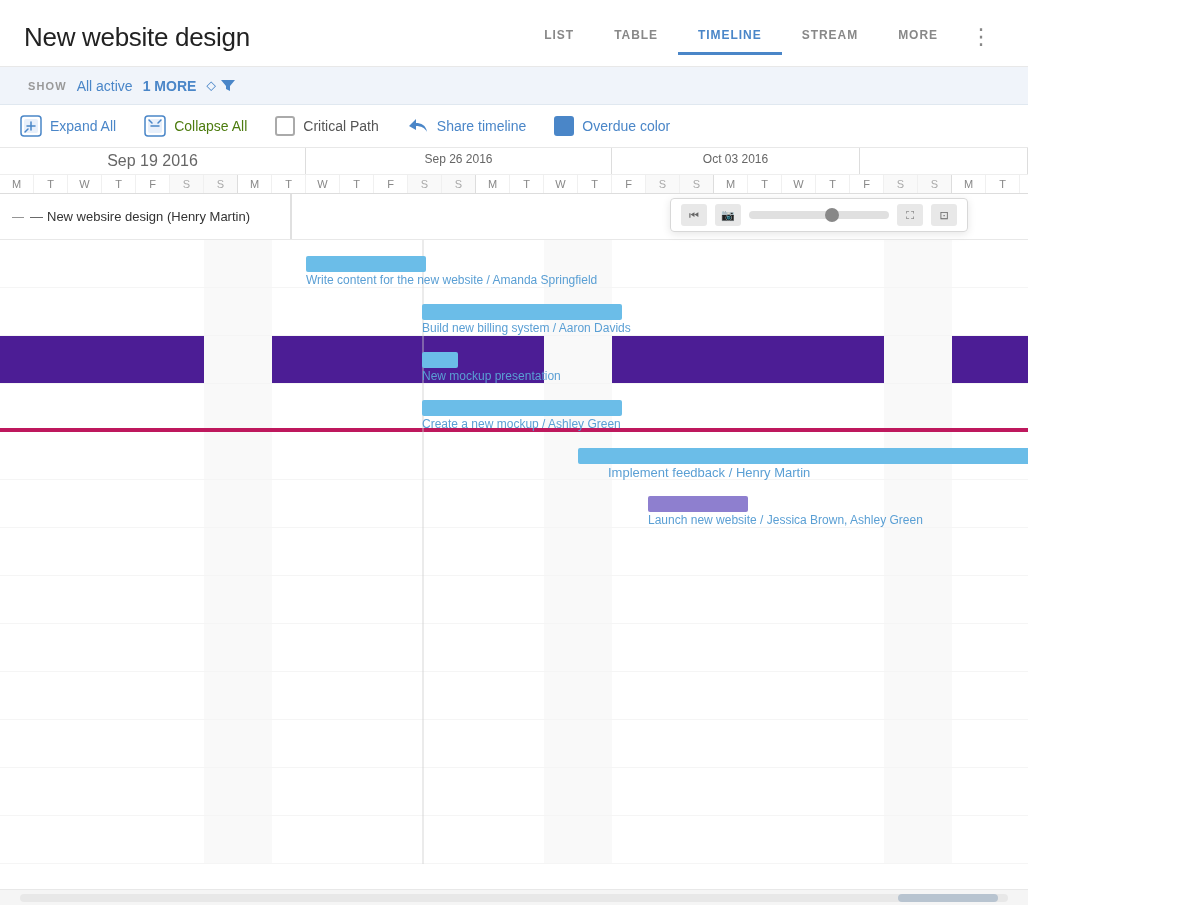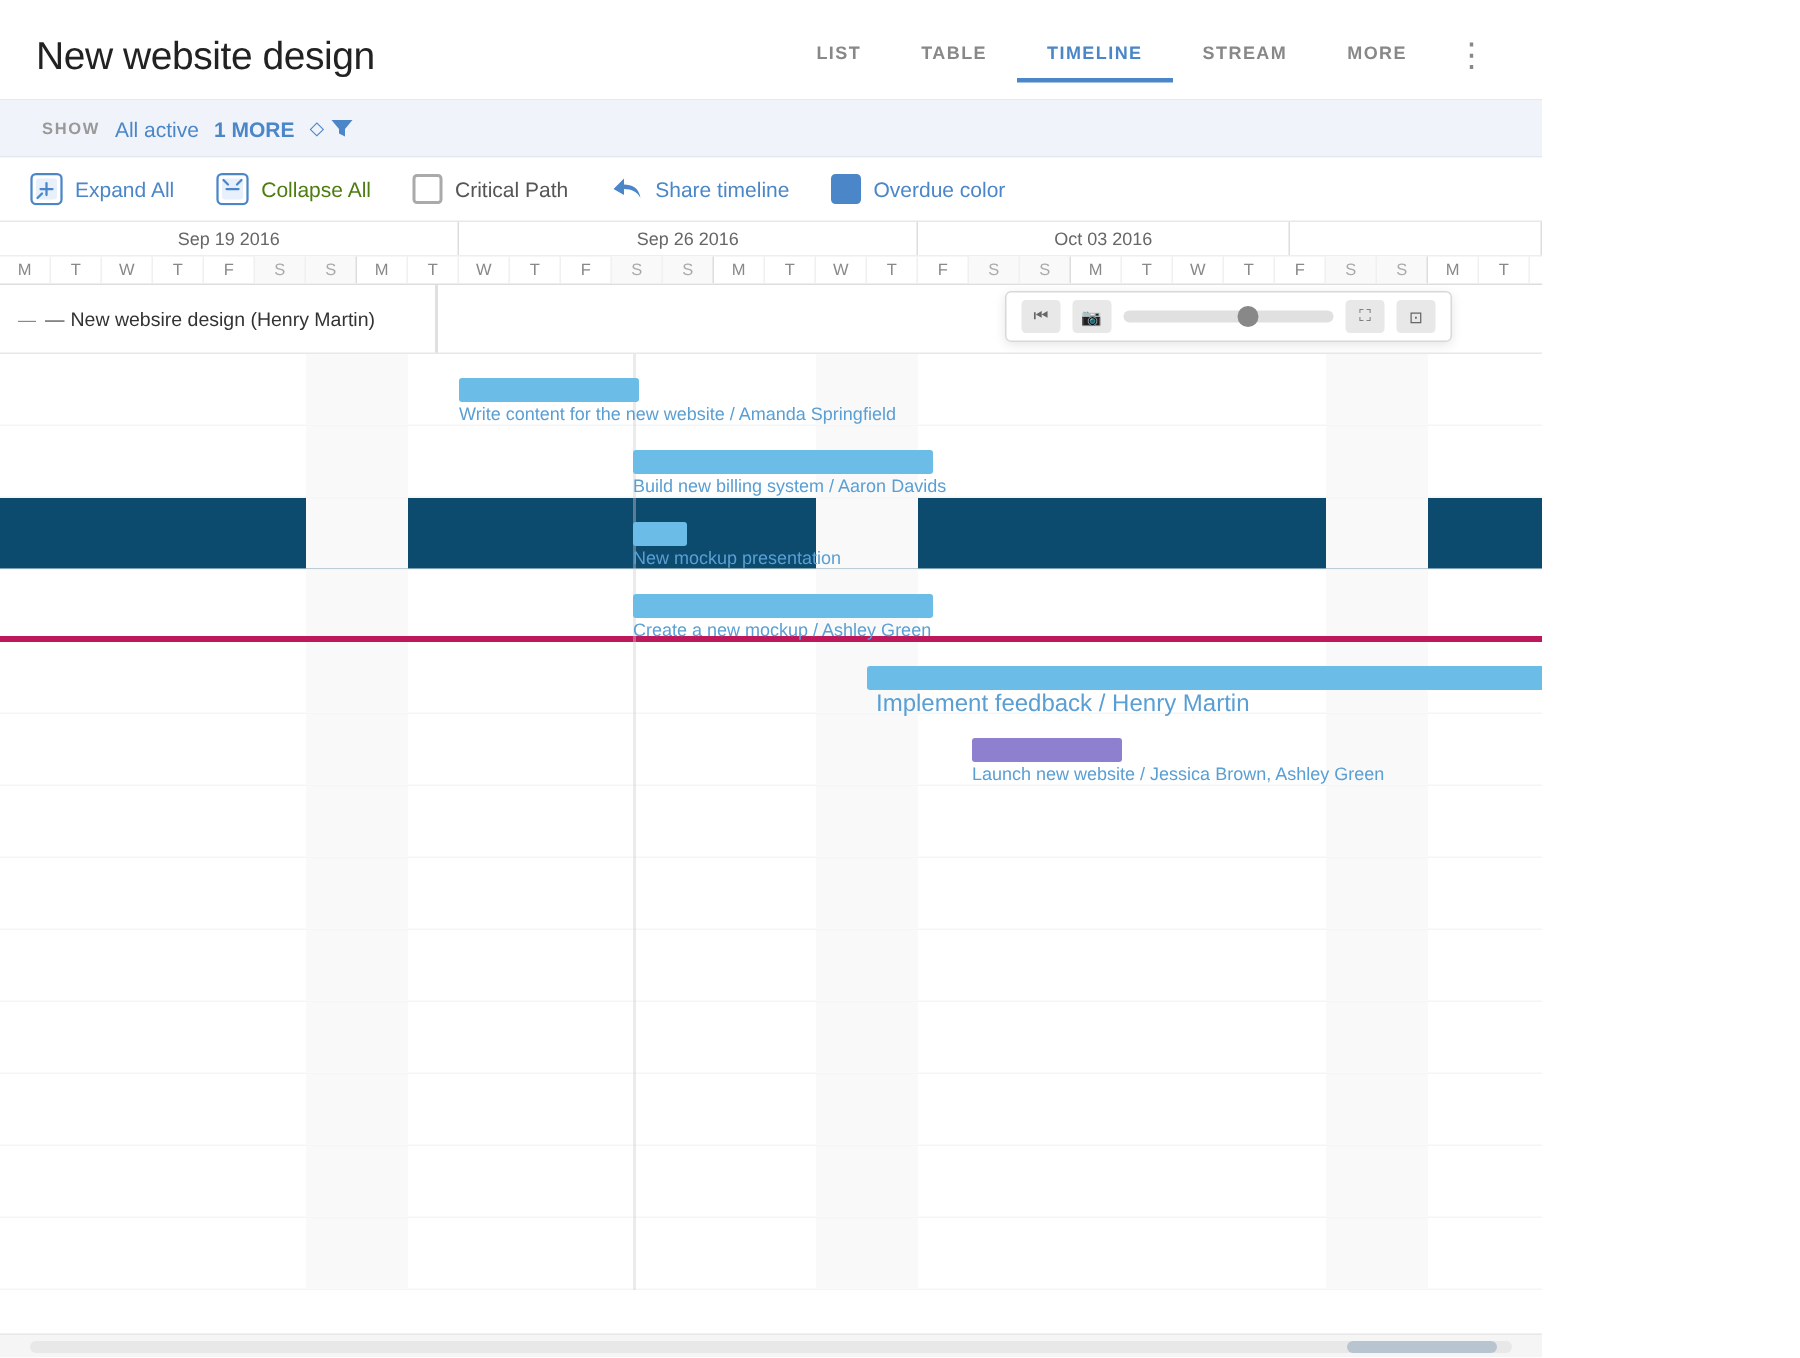--- a/index.html
+++ b/index.html
@@ -73,21 +73,21 @@
     </div>
   </div>
 
   <div style="flex:1; overflow:hidden; position:relative;">
 
     <div style="background:#fff; border-bottom:1px solid #ddd; overflow:hidden;">
 
       <div style="display:flex; border-bottom:1px solid #eee;">
 
 
-        <div style="width:306px; text-align:center; font-size:12px; color:#666; padding:4px 0; border-right:1px solid #ddd; font-weight:500;">
+        <div style="width:306px; text-align:center; font-size:16px; color:#666; padding:4px 0; border-right:1px solid #ddd; font-weight:500;">
           <span>Sep 19 2016</span>
         </div>
 
         <div style="width:306px; text-align:center; font-size:12px; color:#666; padding:4px 0; border-right:1px solid #ddd; font-weight:500;">
           <span>Sep 26 2016</span>
         </div>
 
         <div style="width:248px; text-align:center; font-size:12px; color:#666; padding:4px 0; border-right:1px solid #ddd; font-weight:500;">
           <span>Oct 03 2016</span>
         </div>
@@ -170,21 +170,21 @@
       </div>
 
       <div style="position:relative; height:48px; border-bottom:1px solid #f5f5f5; background:#fff;">
         <div style="position:absolute; left:204px; top:0; width:68px; bottom:0; background:#f9f9f9;"></div>
         <div style="position:absolute; left:544px; top:0; width:68px; bottom:0; background:#f9f9f9;"></div>
         <div style="position:absolute; left:884px; top:0; width:68px; bottom:0; background:#f9f9f9;"></div>
         <div style="position:absolute; left:422px; top:16px; width:200px; height:16px; background:#6bbde8; border-radius:2px; cursor:pointer; z-index:2;"></div>
         <div style="position:absolute; left:422px; top:33px; font-size:12px; color:#5a9fd4; white-space:nowrap; z-index:2;">Build new billing system / Aaron Davids</div>
       </div>
 
-      <div style="position:relative; height:48px; border-bottom:1px solid #f5f5f5; background:#0c4a6e;">
+      <div style="position:relative; height:48px; border-bottom:1px solid #f5f5f5; background:#4c1d95;">
         <div style="position:absolute; left:204px; top:0; width:68px; bottom:0; background:#f9f9f9;"></div>
         <div style="position:absolute; left:544px; top:0; width:68px; bottom:0; background:#f9f9f9;"></div>
         <div style="position:absolute; left:884px; top:0; width:68px; bottom:0; background:#f9f9f9;"></div>
         <div style="position:absolute; left:422px; top:16px; width:36px; height:16px; background:#6bbde8; border-radius:2px; cursor:pointer; z-index:2;"></div>
         <div style="position:absolute; left:422px; top:33px; font-size:12px; color:#5a9fd4; white-space:nowrap; z-index:2;">New mockup presentation</div>
       </div>
 
       <div style="position:relative; height:48px; border-bottom:4px solid #be185d; background:#fff;">
         <div style="position:absolute; left:204px; top:0; width:68px; bottom:0; background:#f9f9f9;"></div>
         <div style="position:absolute; left:544px; top:0; width:68px; bottom:0; background:#f9f9f9;"></div>
@@ -192,21 +192,21 @@
         <div style="position:absolute; left:422px; top:16px; width:200px; height:16px; background:#6bbde8; border-radius:2px; cursor:pointer; z-index:2;"></div>
         <div style="position:absolute; left:422px; top:33px; font-size:12px; color:#5a9fd4; white-space:nowrap; z-index:2;">Create a new mockup / Ashley Green</div>
       </div>
 
       <div style="position:relative; height:48px; border-bottom:1px solid #f5f5f5; background:#fff;">
         <div style="position:absolute; left:204px; top:0; width:68px; bottom:0; background:#f9f9f9;"></div>
         <div style="position:absolute; left:544px; top:0; width:68px; bottom:0; background:#f9f9f9;"></div>
         <div style="position:absolute; left:884px; top:0; width:68px; bottom:0; background:#f9f9f9;"></div>
 
         <div style="position:absolute; left:578px; top:16px; width:468px; height:16px; background:#6bbde8; border-radius:2px; cursor:pointer; z-index:2;"></div>
-        <div style="position:absolute; left:584px; top:33px; font-size:16px; color:#5a9fd4; white-space:nowrap; z-index:2;">Implement feedback / Henry Martin</div>
+        <div style="position:absolute; left:608px; top:33px; font-size:13px; color:#5a9fd4; white-space:nowrap; z-index:2;">Implement feedback / Henry Martin</div>
       </div>
 
       <div style="position:relative; height:48px; border-bottom:1px solid #f5f5f5; background:#fff;">
         <div style="position:absolute; left:204px; top:0; width:68px; bottom:0; background:#f9f9f9;"></div>
         <div style="position:absolute; left:544px; top:0; width:68px; bottom:0; background:#f9f9f9;"></div>
         <div style="position:absolute; left:884px; top:0; width:68px; bottom:0; background:#f9f9f9;"></div>
         <div style="position:absolute; left:648px; top:16px; width:100px; height:16px; background:#8e7fcf; border-radius:2px; cursor:pointer; z-index:2;"></div>
         <div style="position:absolute; left:648px; top:33px; font-size:12px; color:#5a9fd4; white-space:nowrap; z-index:2;">Launch new website / Jessica Brown, Ashley Green</div>
       </div>
 

